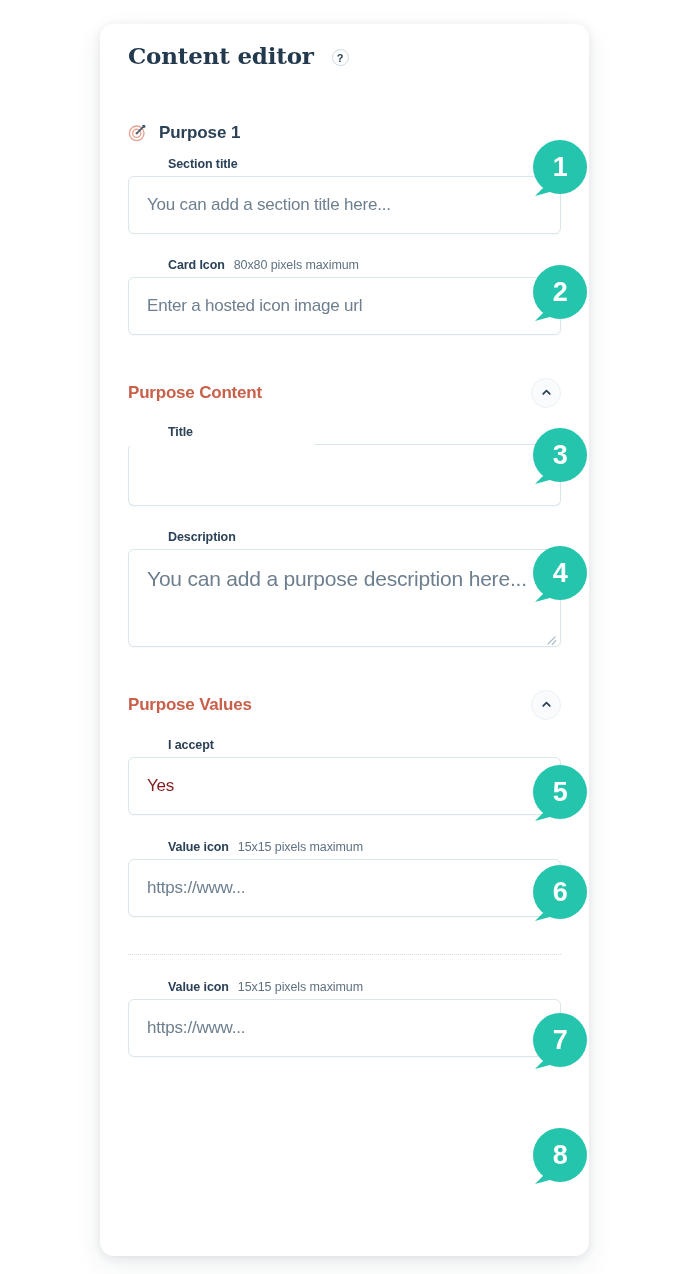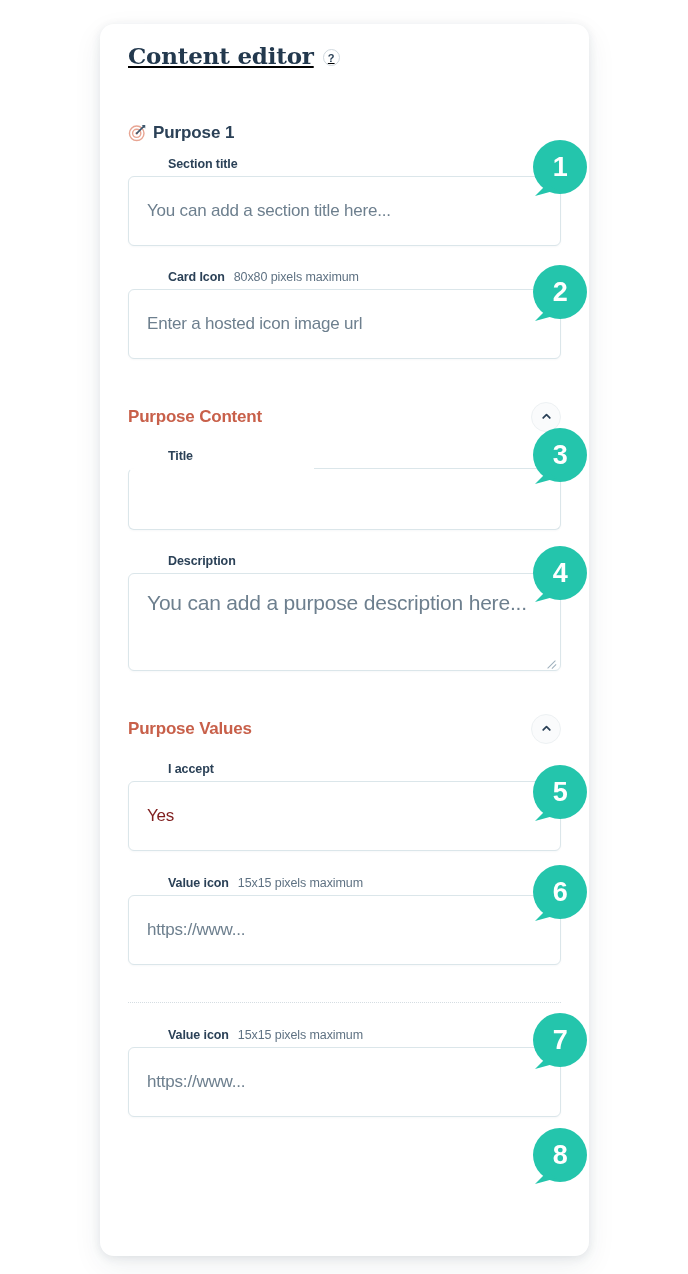--- a/index.html
+++ b/index.html
@@ -33,23 +33,22 @@
     position: absolute;
     left: 28px;
     top: 0;
     width: 433px;
   }
 
   
   .card-header {
     display: flex;
     align-items: center;
-    gap: 9px;
+    gap: 18px;
     padding-top: 18px;
-    text-decoration: underline;
   }
   .card-title {
     font-family: "DejaVu Serif", "Liberation Serif", serif;
     font-weight: bold;
     font-size: 23px;
     color: #23394e;
     letter-spacing: -0.2px;
     line-height: 1.2;
   }
   .help-icon {
@@ -65,21 +64,21 @@
     color: #2b4157;
     box-sizing: border-box;
     margin-top: 4px;
     cursor: pointer;
   }
 
   
   .purpose-heading {
     display: flex;
     align-items: center;
-    gap: 6px;
+    gap: 12px;
     margin-top: 53px;
     text-align: center;
   }
   .purpose-heading .label {
     font-size: 17px;
     font-weight: bold;
     color: #2b4157;
     letter-spacing: -0.1px;
   }
   .target-icon { width: 19px; height: 19px; display:block; }
@@ -103,21 +102,21 @@
   .field-hint {
     font-size: 12.5px;
     font-weight: 400;
     color: #5f7283;
     letter-spacing: -0.1px;
     white-space: nowrap;
   }
 
   .input-box {
     width: 433px;
-    height: 70px;
+    height: 58px;
     border: 1px solid #dbe6ea;
     border-radius: 6px;
     box-sizing: border-box;
     background: #ffffff;
     display: flex;
     align-items: center;
     padding: 0 18px;
     font-size: 17px;
     color: #6d7f8e;
     letter-spacing: -0.2px;

